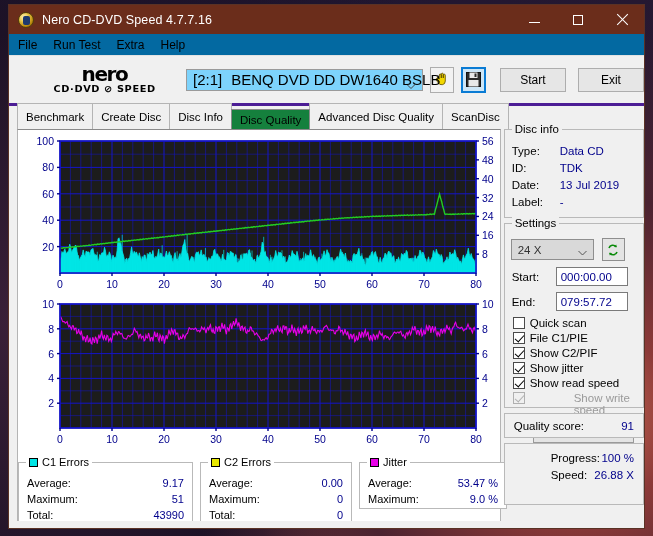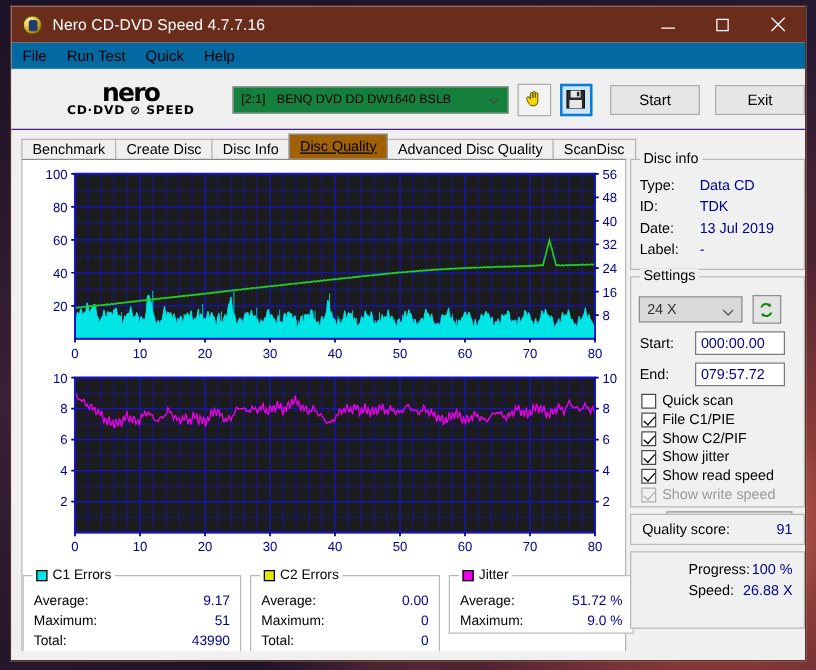--- a/index.html
+++ b/index.html
@@ -64,39 +64,39 @@
   #btn-close i:after{transform:rotate(-45deg);}
   
   #menubar{
     height:21px;background:#0369a1;display:flex;align-items:center;
     padding-left:9px;border-bottom:1px solid #e2e2e2;
   }
   .menu-item{font-size:12px;color:#000;margin-right:16px;white-space:nowrap;}
   
   #toolbar{
     height:47px;background:#f0f0f0;display:flex;align-items:center;
-    border-bottom:1px solid #4c1d95;position:relative;
+    border-bottom:3px solid #4c1d95;position:relative;
   }
   #logo{
     width:135px;margin-left:28px;user-select:none;flex:0 0 auto;
     display:flex;flex-direction:column;align-items:center;justify-content:center;
   }
   #logo-top{
     font-family:"DejaVu Sans",sans-serif;font-weight:bold;font-size:20px;
     letter-spacing:-1.4px;color:#000;line-height:17px;
   }
   #logo-bot{
     font-family:"DejaVu Sans",sans-serif;font-weight:bold;font-size:9.5px;
     letter-spacing:.6px;color:#000;line-height:11px;
     transform:scaleX(1.03);
   }
   #drive-select{
-    margin-left:14px;width:237px;height:22px;background:#15803d;
+    margin-left:14px;width:237px;height:22px;background:#7dd3fc;
     border:1px solid #9a9a9a;box-sizing:border-box;
-    display:flex;align-items:center;position:relative;font-size:10px;color:#000;
+    display:flex;align-items:center;position:relative;font-size:15px;color:#000;
   }
   #drive-bay{margin-left:6px;}
   #drive-name{margin-left:9px;white-space:nowrap;}
   #drive-arrow{
     position:absolute;right:7px;top:7px;width:8px;height:8px;
   }
   .tbtn{
     width:28px;height:26px;border:1px solid #adadad;background:#f2f2f2;
     box-sizing:border-box;display:flex;align-items:center;justify-content:center;
     margin-left:7px;
@@ -108,26 +108,26 @@
     font-size:12px;color:#000;
   }
   #btn-start{margin-left:14px;}
   #btn-exit{margin-left:12px;}
   
   #tabstrip{
     height:20px;background:#f0f0f0;display:flex;align-items:flex-end;
     padding-left:8px;margin-top:3px;position:relative;
   }
   .tab{
-    height:16px;padding:0 8px;font-size:11.5px;color:#000;
+    height:26px;padding:0 8px;font-size:11.5px;color:#000;
     display:flex;align-items:center;background:#f0f0f0;
     border:1px solid #b4b4b4;border-bottom:none;box-sizing:border-box;
     margin-right:-1px;
   }
-  .tab.active{background:#a16207;height:20px;border-color:#8a8a8a;position:relative;z-index:3;text-decoration:underline;}
+  .tab.active{background:#15803d;height:20px;border-color:#8a8a8a;position:relative;z-index:3;}
   
   #content{display:flex;height:397px;background:#f0f0f0;padding-top:0;}
   #leftpane{
     width:493px;background:#ffffff;border:1px solid #b4b4b4;
     border-top:1px solid #8a8a8a;box-sizing:border-box;
     margin-left:8px;position:relative;
   }
   #rightpane{width:143px;margin-left:3px;position:relative;}
   
   .chart-wrap{position:absolute;}
@@ -189,21 +189,21 @@
   }
   .chkrow{display:flex;padding-left:8px;margin-top:3px;font-size:11.5px;color:#000;}
   .chk{
     width:12px;height:12px;border:1px solid #4a4a4a;background:#fff;
     box-sizing:border-box;margin-right:5px;position:relative;flex:0 0 auto;
   }
   .chk.on:after{
     content:"";position:absolute;left:3px;top:0px;width:4px;height:8px;
     border:solid #000;border-width:0 1.6px 1.6px 0;transform:rotate(42deg);
   }
-  .chkrow.dim{color:#9a9a9a;}
+  .chkrow.dim{color:#9a9a9a;gap:44px;}
   .chkrow.dim .chk{border-color:#b0b0b0;background:#f0f0f0;}
   .chkrow.dim .chk:after{border-color:#b0b0b0;}
   #btn-advanced{
     width:101px;height:20px;margin:7px 0 0 28px;border:1px solid #9a9a9a;
     background:#e4e4e4;box-sizing:border-box;display:flex;
     align-items:center;justify-content:center;font-size:11.5px;color:#000;
   }
   #grp-quality{height:25px;display:flex;align-items:center;justify-content:space-between;padding:0 9px;font-size:11.5px;}
   #grp-progress{height:62px;padding-top:6px;padding-left:37px;}
   .prow{display:flex;justify-content:space-between;font-size:11.5px;line-height:17px;padding:0 9px;}
@@ -229,21 +229,21 @@
         <i></i>
       </div>
     <div class="wbtn" id="btn-close">
         <i></i>
       </div>
   </div>
 
   <div id="menubar">
     <div class="menu-item">File</div>
     <div class="menu-item">Run Test</div>
-    <div class="menu-item">Quick</div>
+    <div class="menu-item">Extra</div>
     <div class="menu-item">Help</div>
   </div>
 
   <div id="toolbar">
     <div id="logo">
       <div id="logo-top">nero</div>
       <div id="logo-bot">CD·DVD ⊘ SPEED</div>
     </div>
 
     <div id="drive-select">
@@ -779,21 +779,21 @@
           </div>
         </div>
 
         <div class="statbox" id="sb3" style="height:47px;">
           <div class="statbox-title">
             <span class="swatch" id="sw3" style="background: rgb(232, 0, 232);"></span>
             <span>Jitter</span>
           </div>
           <div class="statline" style="margin-top:12px;">
             <span class="k">Average:</span>
-            <span class="v">51.72 %</span>
+            <span class="v">53.47 %</span>
           </div>
           <div class="statline">
             <span class="k">Maximum:</span>
             <span class="v">9.0 %</span>
           </div>
         </div>
 
       </div>
     </div>
 

